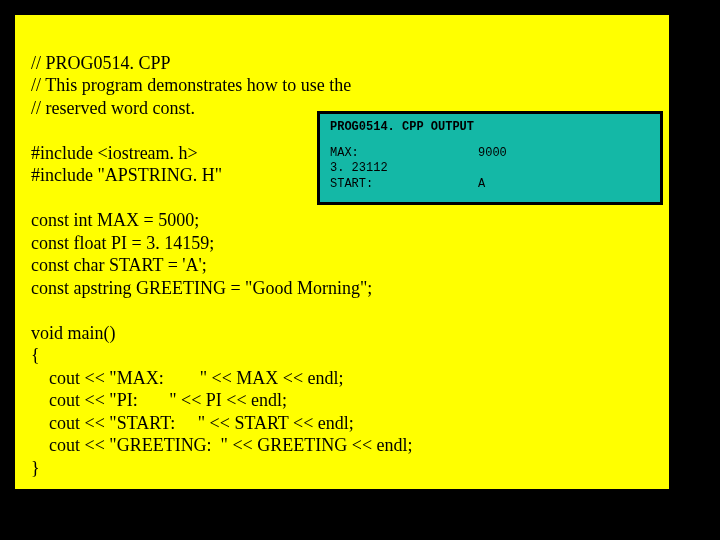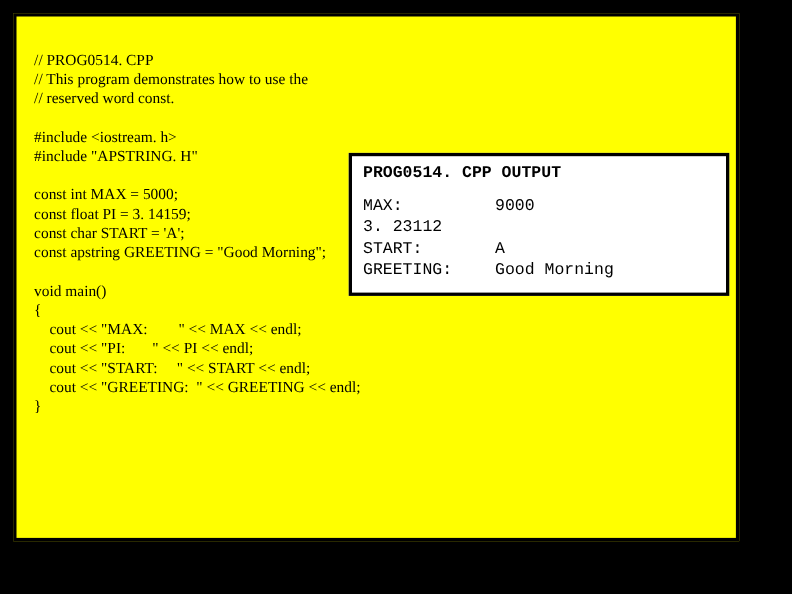--- a/index.html
+++ b/index.html
@@ -14,46 +14,46 @@
     background: #ffff00;
     border: 3px solid #000;
     margin: 12px;
     padding: 14px 16px;
     width: 660px;
     height: 480px;
     position: relative;
     box-sizing: border-box;
   }
   .code-area {
-    font-size: 14px;
+    font-size: 18px;
     line-height: 1.25;
     color: #000;
     white-space: pre;
   }
   .output-box {
     position: absolute;
     top: 96px;
     left: 302px;
     width: 346px;
-    background: #ffffff;
+    background: #14b8a6;
     border: 3px solid #000;
     padding: 6px 10px 10px 10px;
     box-sizing: border-box;
     font-family: "Courier New", monospace;
-    font-size: 15px;
+    font-size: 12px;
     line-height: 1.3;
     color: #000;
-    margin-top: 28px;
   }
   .output-title {
     font-weight: bold;
     margin-bottom: 10px;
   }
   .output-row {
     display: flex;
+    gap: 28px;
   }
   .output-label {
     width: 120px;
   }
 </style>
 </head>
 <body>
 
 <div class="slide">
 
@@ -85,19 +85,15 @@
       <span class="output-label">MAX:</span>
       <span>9000</span>
     </div>
     <div class="output-row">
       <span>3. 23112</span>
     </div>
     <div class="output-row">
       <span class="output-label">START:</span>
       <span>A</span>
     </div>
-    <div class="output-row">
-      <span class="output-label">GREETING:</span>
-      <span>Good Morning</span>
-    </div>
   </div>
 
 </div>
 
 </body></html>

